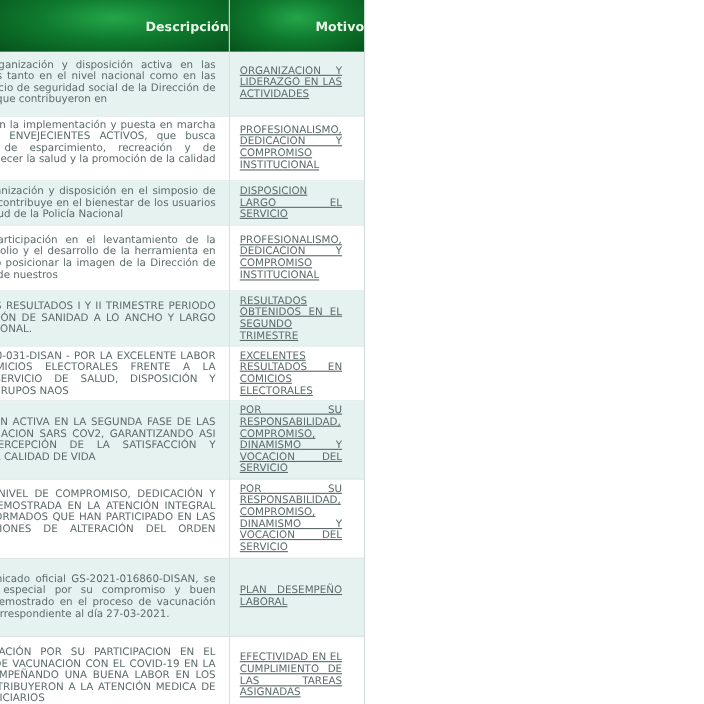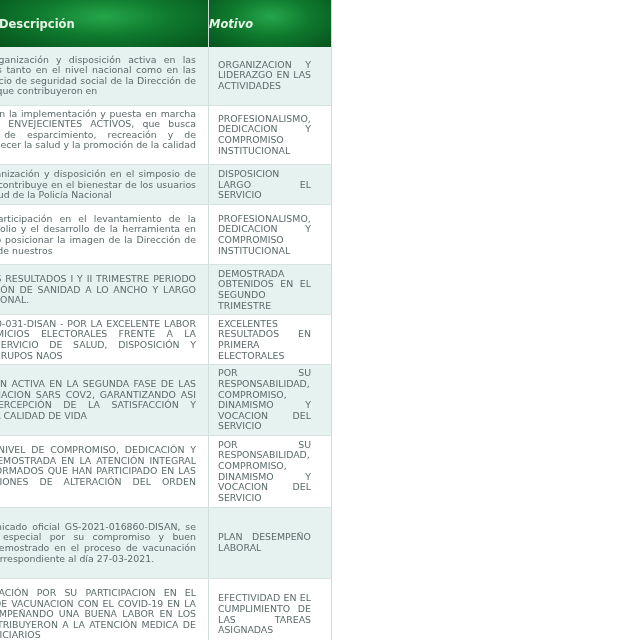--- a/index.html
+++ b/index.html
@@ -1,29 +1,29 @@
 <!DOCTYPE html>
 <html><head>
   <meta charset="utf-8">
   <style>
     html, body { margin: 0; padding: 0; background: #ffffff; }
     body { width: 640px; height: 640px; overflow: hidden; position: relative;
            font-family: "DejaVu Sans", "Liberation Sans", sans-serif; }
     .viewport { position: absolute; left: 0; top: 0; width: 332px; height: 640px; overflow: hidden; }
     table { position: absolute; top: 0; right: 0; border-collapse: collapse; table-layout: fixed; width: 332px; }
-    th { height: 47px; padding: 0; color: #e6f6e6; font-weight: bold; font-size: 11.5px; text-align: left;
+    th { height: 47px; padding: 0; color: #e6f6e6; font-weight: bold; font-size: 11.5px; text-align: right;
          background: radial-gradient(ellipse at 50% 35%, #25a64a 0%, #0f7a2e 45%, #06521c 100%);
          border-right: 1px solid #c9dcd9; }
     th.col-desc { width: 209px; }
-    th.col-mot { width: 122px; font-style: italic; }
+    th.col-mot { width: 122px; }
     td { vertical-align: middle; font-size: 9.4px; line-height: 10.6px; color: #5c6a6a; padding: 3px 8px 3px 8px;
          border-right: 1px solid #d3dfdd; border-bottom: 1px solid #d7e3e1; text-align: justify; overflow: hidden; }
     td.desc { padding-left: 0; padding-right: 9px; position: relative; }
     td.desc .inner { width: 300px; margin-left: -103px; text-align: justify; text-align-last: left; }
-    td.mot { padding-left: 9px; padding-right: 20px; text-align: justify; text-align-last: left; }
+    td.mot { padding-left: 9px; padding-right: 20px; text-align: justify; text-align-last: left; text-decoration: underline; }
     tr.tint td { background: #e5f2f0; }
     tr.white td { background: #ffffff; }
     .outer-border { position: absolute; left: 331px; top: 0; width: 1px; height: 640px; background: #cfdcda; }
   </style>
 </head>
 <body>
 
 <div class="viewport">
   <table>
     <thead>
@@ -54,27 +54,27 @@
       <tr class="white" style="height:60px">
         <td class="desc">
             <div class="inner">Por su destacada participación en el levantamiento de la información de portafolio y el desarrollo de la herramienta en Visual Basic, logrando posicionar la imagen de la Dirección de Sanidad en beneficio de nuestros</div>
           </td>
         <td class="mot">PROFESIONALISMO, DEDICACION Y COMPROMISO INSTITUCIONAL</td>
       </tr>
       <tr class="tint" style="height:50px">
         <td class="desc">
             <div class="inner">POR LOS EXCELENTES RESULTADOS I Y II TRIMESTRE PERIODO 2020, DE LA DIRECCIÓN DE SANIDAD A LO ANCHO Y LARGO DEL TERRITORIO NACIONAL.</div>
           </td>
-        <td class="mot">DEMOSTRADA OBTENIDOS EN EL SEGUNDO TRIMESTRE</td>
+        <td class="mot">RESULTADOS OBTENIDOS EN EL SEGUNDO TRIMESTRE</td>
       </tr>
       <tr class="white" style="height:50px">
         <td class="desc">
             <div class="inner">SEGÚN OFICIO S-2020-031-DISAN - POR LA EXCELENTE LABOR DURANTE LOS COMICIOS ELECTORALES FRENTE A LA PRESTACIÓN DEL SERVICIO DE SALUD, DISPOSICIÓN Y CONFORMACIÓN DE GRUPOS NAOS</div>
           </td>
-        <td class="mot">EXCELENTES RESULTADOS EN PRIMERA ELECTORALES</td>
+        <td class="mot">EXCELENTES RESULTADOS EN COMICIOS ELECTORALES</td>
       </tr>
       <tr class="tint" style="height:70px">
         <td class="desc">
             <div class="inner">POR SU PARTICIPACIÓN ACTIVA EN LA SEGUNDA FASE DE LAS JORNADAS DE VACUNACION SARS COV2, GARANTIZANDO ASI UNA ADECUADA PERCEPCIÓN DE LA SATISFACCIÓN Y MEJORAMIENTO DE LA CALIDAD DE VIDA</div>
           </td>
         <td class="mot">POR SU RESPONSABILIDAD, COMPROMISO, DINAMISMO Y VOCACION DEL SERVICIO</td>
       </tr>
       <tr class="white" style="height:72px">
         <td class="desc">
             <div class="inner">POR EL EXCELENTE NIVEL DE COMPROMISO, DEDICACIÓN Y RESPONSABILIDAD DEMOSTRADA EN LA ATENCIÓN INTEGRAL DE TODOS LOS UNIFORMADOS QUE HAN PARTICIPADO EN LAS DIFERENTES SITUACIONES DE ALTERACIÓN DEL ORDEN PUBLICO.</div>

